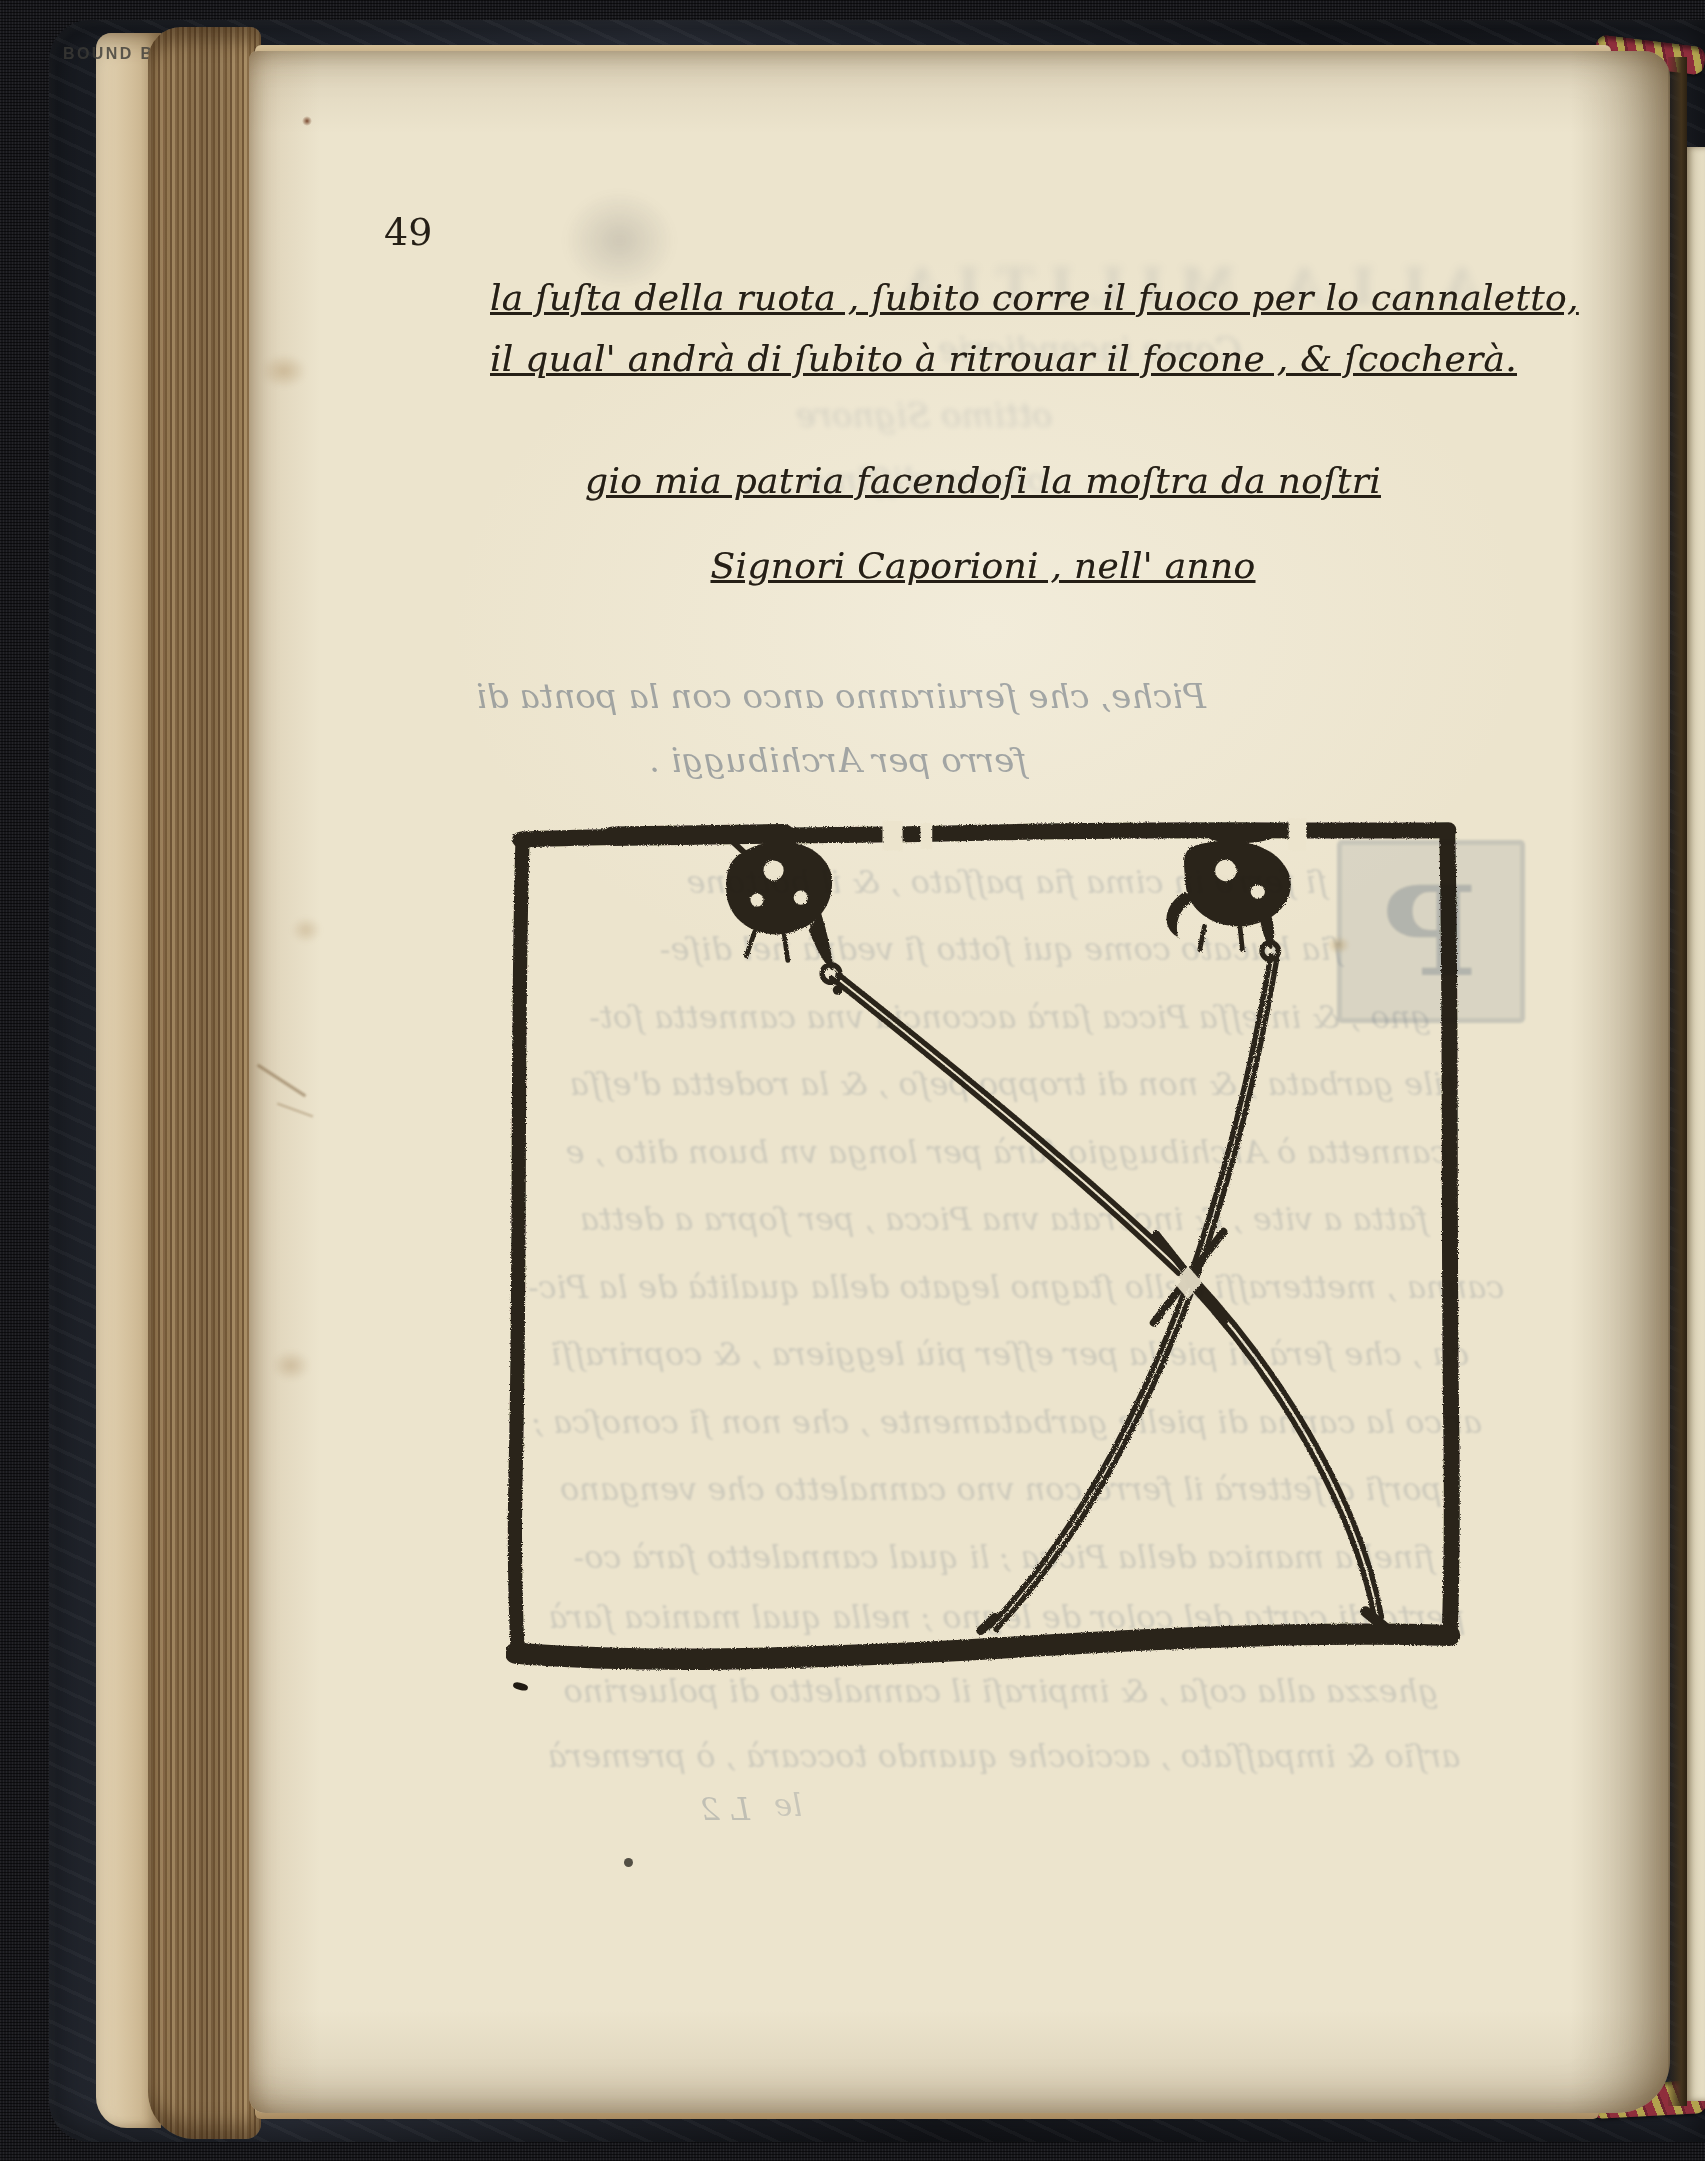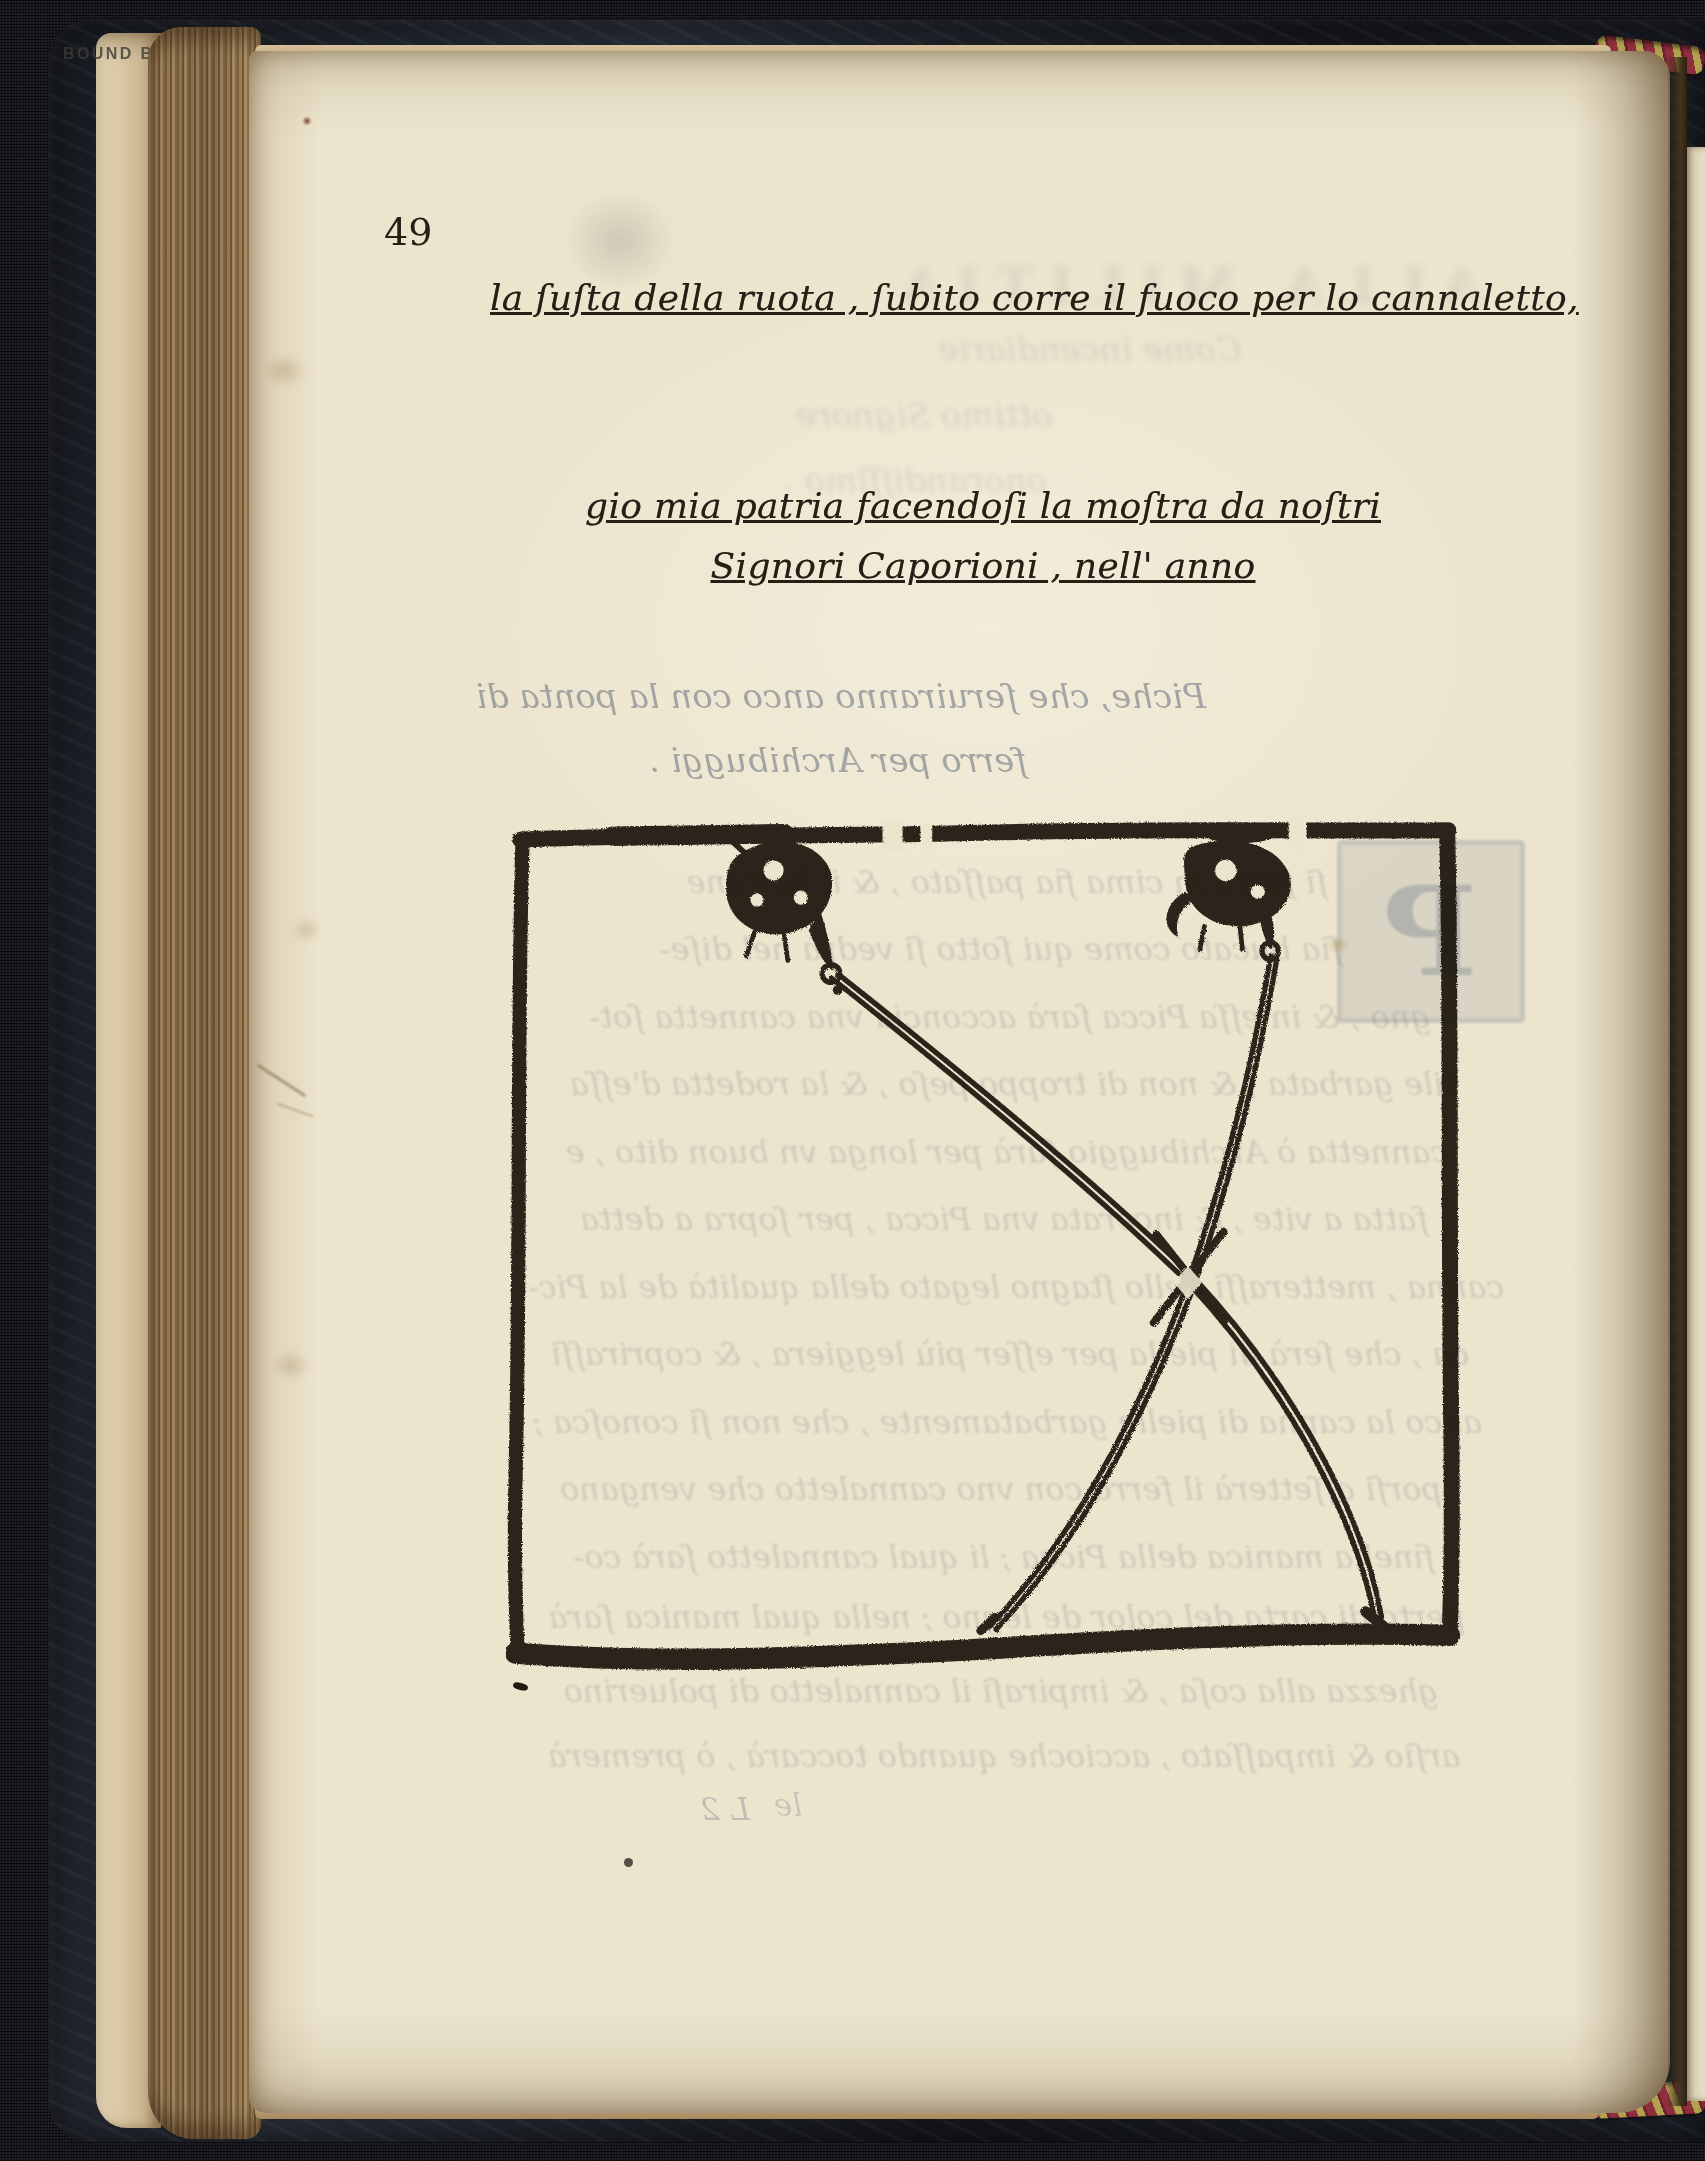--- a/index.html
+++ b/index.html
@@ -101,21 +101,22 @@
   <div class="abs edges"></div>
   <div class="abs leafedge-top"></div>
   <div class="abs leafedge-bottom"></div>
   <div class="abs facing"></div>
 
   <div class="abs page"></div>
   <div class="abs gutter-slit" style="z-index:5;"></div>
 
   <div class="abs pageno">49</div>
   <div class="abs body-line left-l" style="top:280px;">la ſuſta della ruota , ſubito corre il fuoco per lo cannaletto,</div>
-  <div class="abs body-line cent-l" style="top:488px;">gio mia patria facendoſi la moſtra da noſtri</div>
+  <div class="abs body-line left-l" style="top:341px;">il qual' andrà di ſubito à ritrouar il focone , &amp; ſcocherà.</div>
+  <div class="abs body-line cent-l" style="top:463px;">gio mia patria facendoſi la moſtra da noſtri</div>
   <div class="abs body-line cent-l" style="top:510px;margin-top:38px;">Signori Caporioni , nell' anno</div>
 
   <div class="abs ghost smudge-big" style="left:1184px;top:261px;">ALLA MILITIA</div>
   <div class="abs ghost smudge" style="left:1090px;top:332px;font-size:34px;">Come incendiarie</div>
   <div class="abs ghost smudge" style="left:924px;top:398px;font-size:34px;">ottimo Signore</div>
   <div class="abs ghost smudge" style="left:915px;top:463px;font-size:34px;">onorandiſſimo .</div>
 
   <div class="abs ghost ghost-heading" style="left:841px;top:679px;">Piche, che ſeruiranno anco con la ponta di</div>
   <div class="abs ghost ghost-heading" style="left:838px;top:743px;">ferro per Archibuggi .</div>
 

